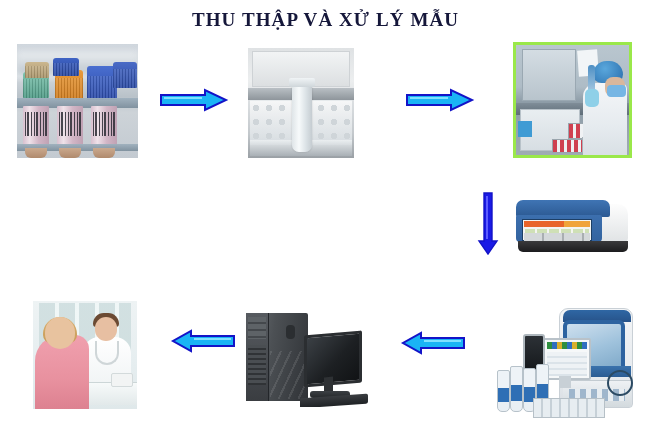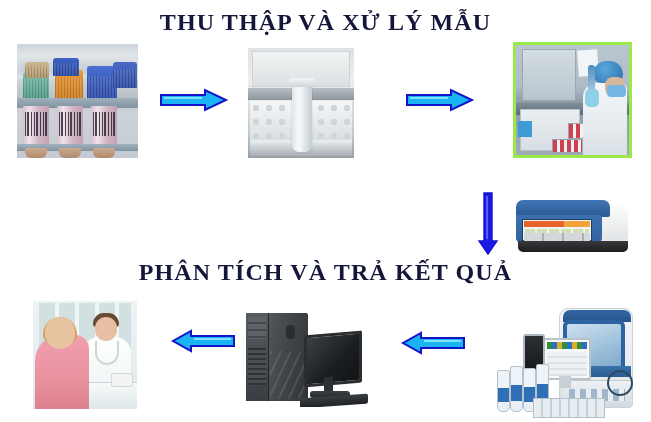--- a/index.html
+++ b/index.html
@@ -24,21 +24,21 @@
   }
 
   
   .section-title {
     position: absolute;
     width: 651px;
     left: 0;
     text-align: center;
     font-family: "Liberation Serif", "DejaVu Serif", serif;
     font-weight: bold;
-    font-size: 24px;
+    font-size: 19px;
     letter-spacing: 1.1px;
     color: #15173a;
     white-space: nowrap;
   }
   #title-top { top: 9px; }
   #title-bottom { top: 259px; }
 
   
   .photo {
     position: absolute;
@@ -519,21 +519,20 @@
     <div class="scene">
       <div class="cyc-shell"></div>
       <div class="cyc-lid"></div>
       <div class="cyc-face"></div>
       <div class="cyc-screen"></div>
       <div class="cyc-vents"></div>
       <div class="cyc-base"></div>
     </div>
   </div>
 
-  <div class="section-title" id="title-bottom">PHÂN TÍCH VÀ TRẢ KẾT QUẢ</div>
 
   <div class="photo" id="photo-consult">
     <div class="scene">
       <div class="cons-bg"></div>
       <div class="cons-window"></div>
       <div class="cons-doctor-coat"></div>
       <div class="cons-doctor-hair"></div>
       <div class="cons-doctor-head"></div>
       <div class="cons-steth"></div>
       <div class="cons-desk"></div>

